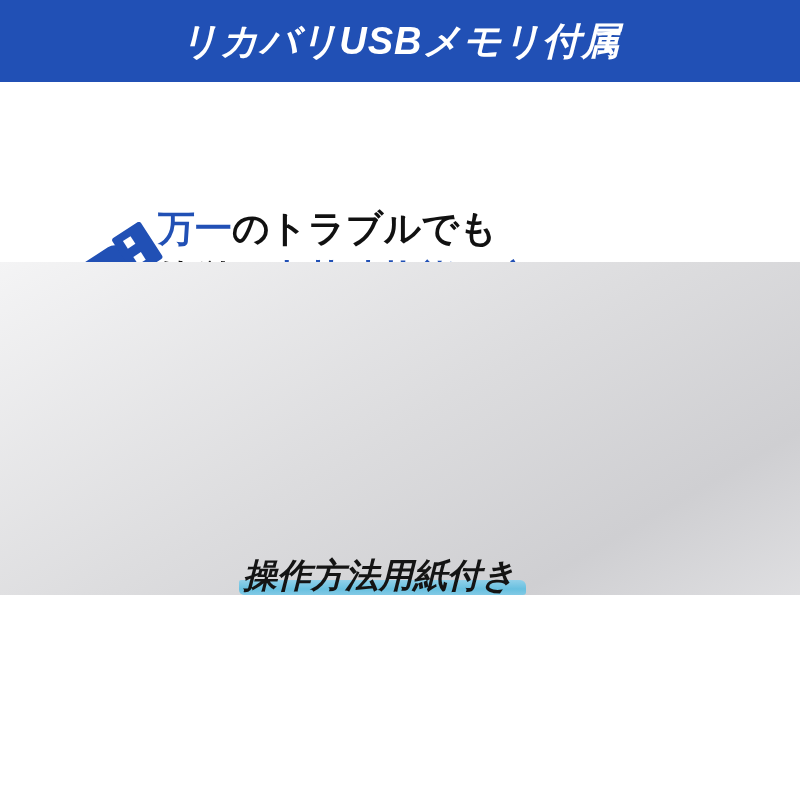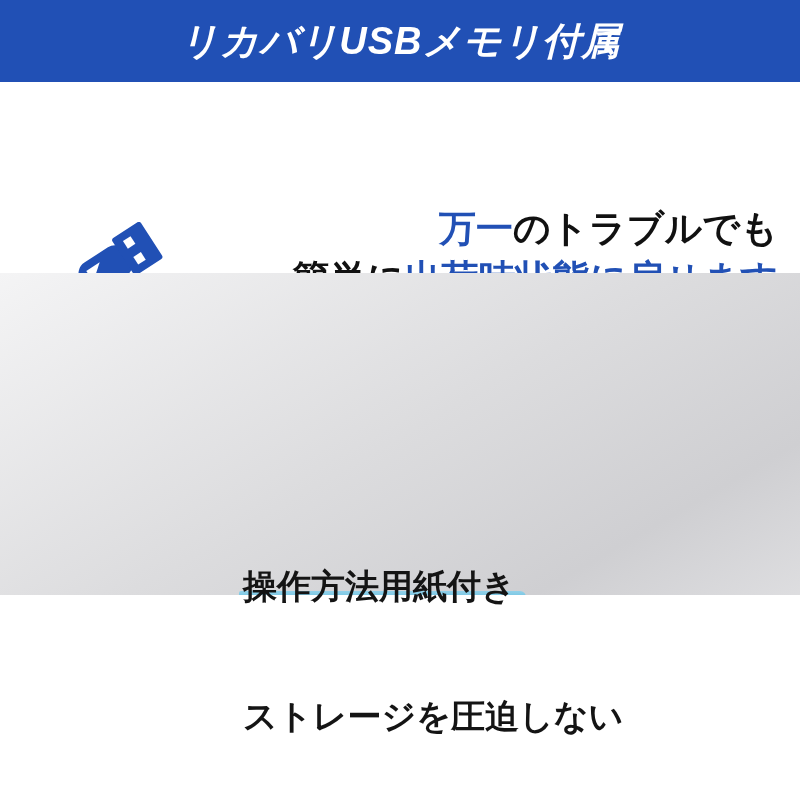--- a/index.html
+++ b/index.html
@@ -36,29 +36,29 @@
   }
   .hero-lines {
     position:absolute; left:158px; top:122px; width:620px;
   }
   .hero-line {
     font-size:37px;
     font-weight:bold;
     line-height:50px;
     white-space:nowrap;
     letter-spacing:0px;
-    text-align:right;
   }
   .t-blue  { color:#2150B5; }
   .t-black { color:#111111; }
 
   
   .features {
-    position:absolute; left:0; top:273px; width:800px; height:414px;
+    position:absolute; left:0; top:262px; width:800px; height:414px;
     background:linear-gradient(150deg,#f4f4f5 0%,#dcdcde 45%,#cfcfd2 72%,#e6e6e8 100%);
+    font-style:italic;
   }
   .badge {
     position:absolute; left:58px; top:330px; width:188px; height:188px;
   }
   .feature-col {
     position:absolute; left:243px; top:292px; width:545px;
   }
   .feat-head-wrap { position:relative; display:inline-block; }
   .feat-highlight {
     position:absolute; left:-4px; bottom:1px; height:15px; width:calc(100% + 14px);
@@ -186,24 +186,20 @@
       <div class="feature-block">
         <div class="feat-head-wrap">
           <span class="feat-highlight"></span>
           <span class="feat-head">操作方法用紙付き</span>
         </div>
         <div class="feat-body">用紙が付属するので初心者でも簡単に</div>
         <div class="feat-body" style="margin-top:0">初期化作業が可能です。</div>
       </div>
 
       <div class="feature-block second">
-        <div class="feat-head-wrap">
-          <span class="feat-highlight"></span>
-          <span class="feat-head">ストレージを圧迫しない</span>
-        </div>
         <div class="feat-body">ストレージにリカバリデータを保存しない</div>
         <div class="feat-body" style="margin-top:0">のでHDD(SSD)領域を存分に扱えます。</div>
       </div>
 
     </div>
   </div>
 
   <div class="bottom">
 
     

